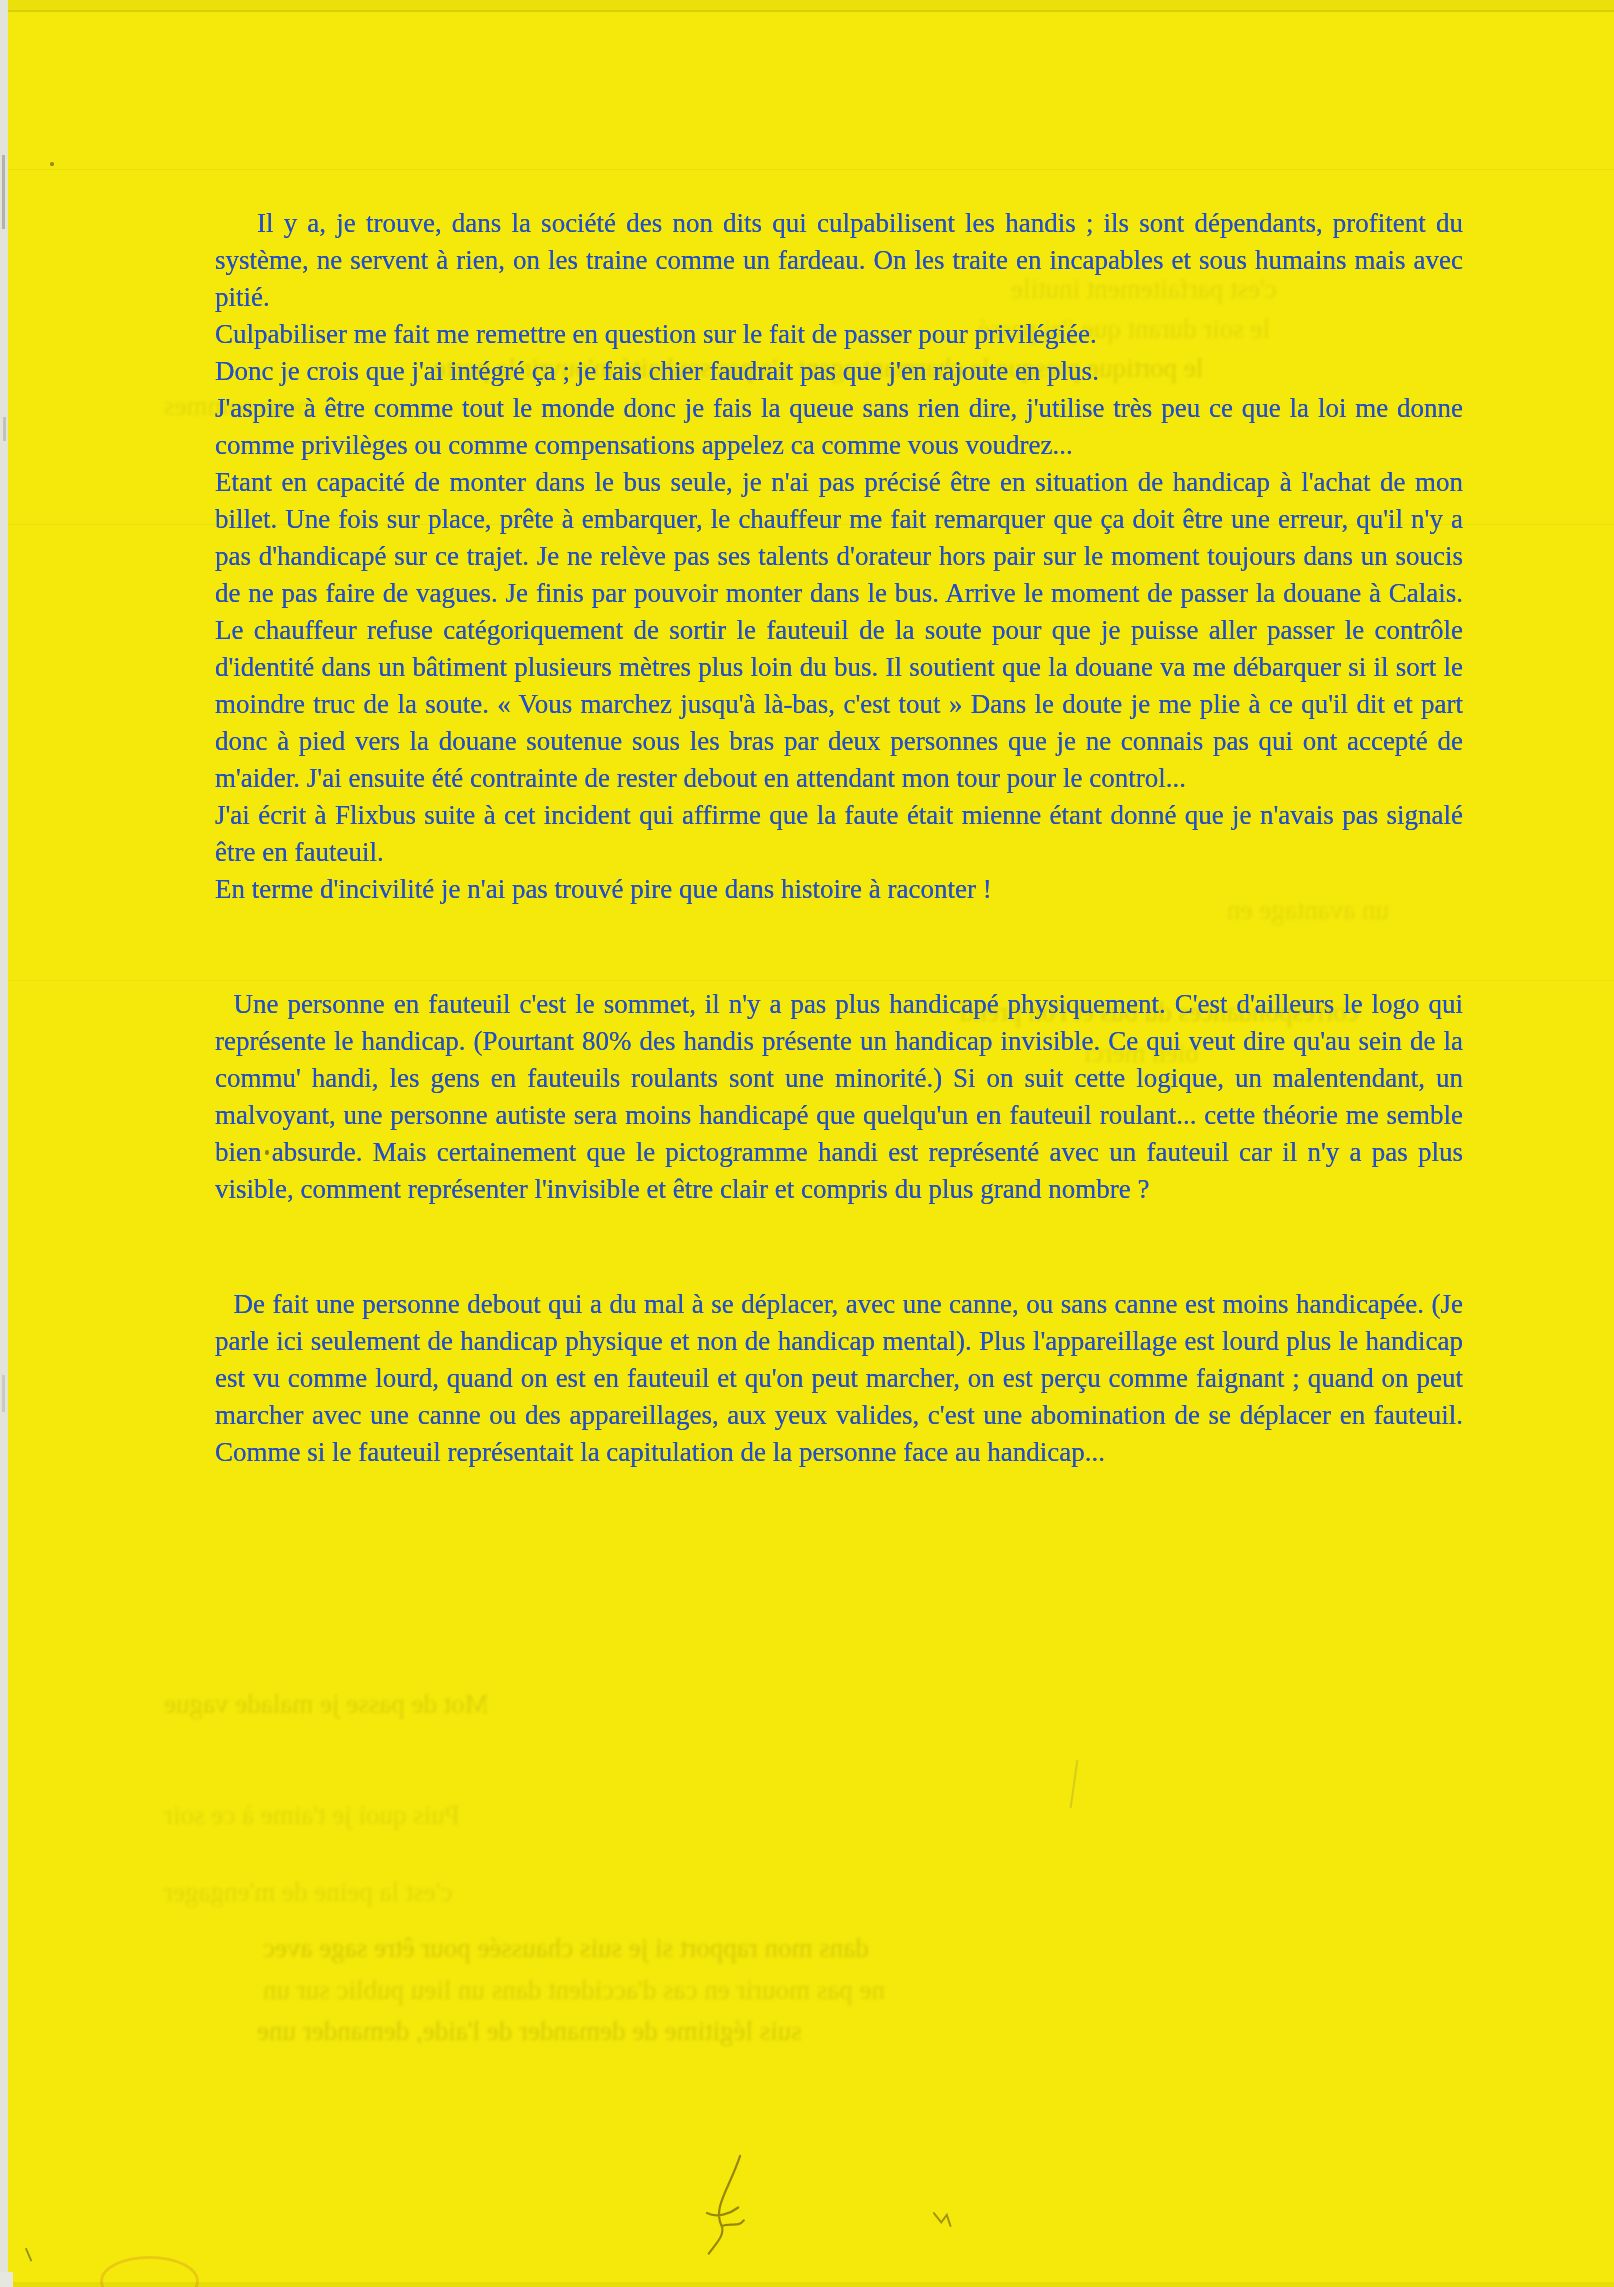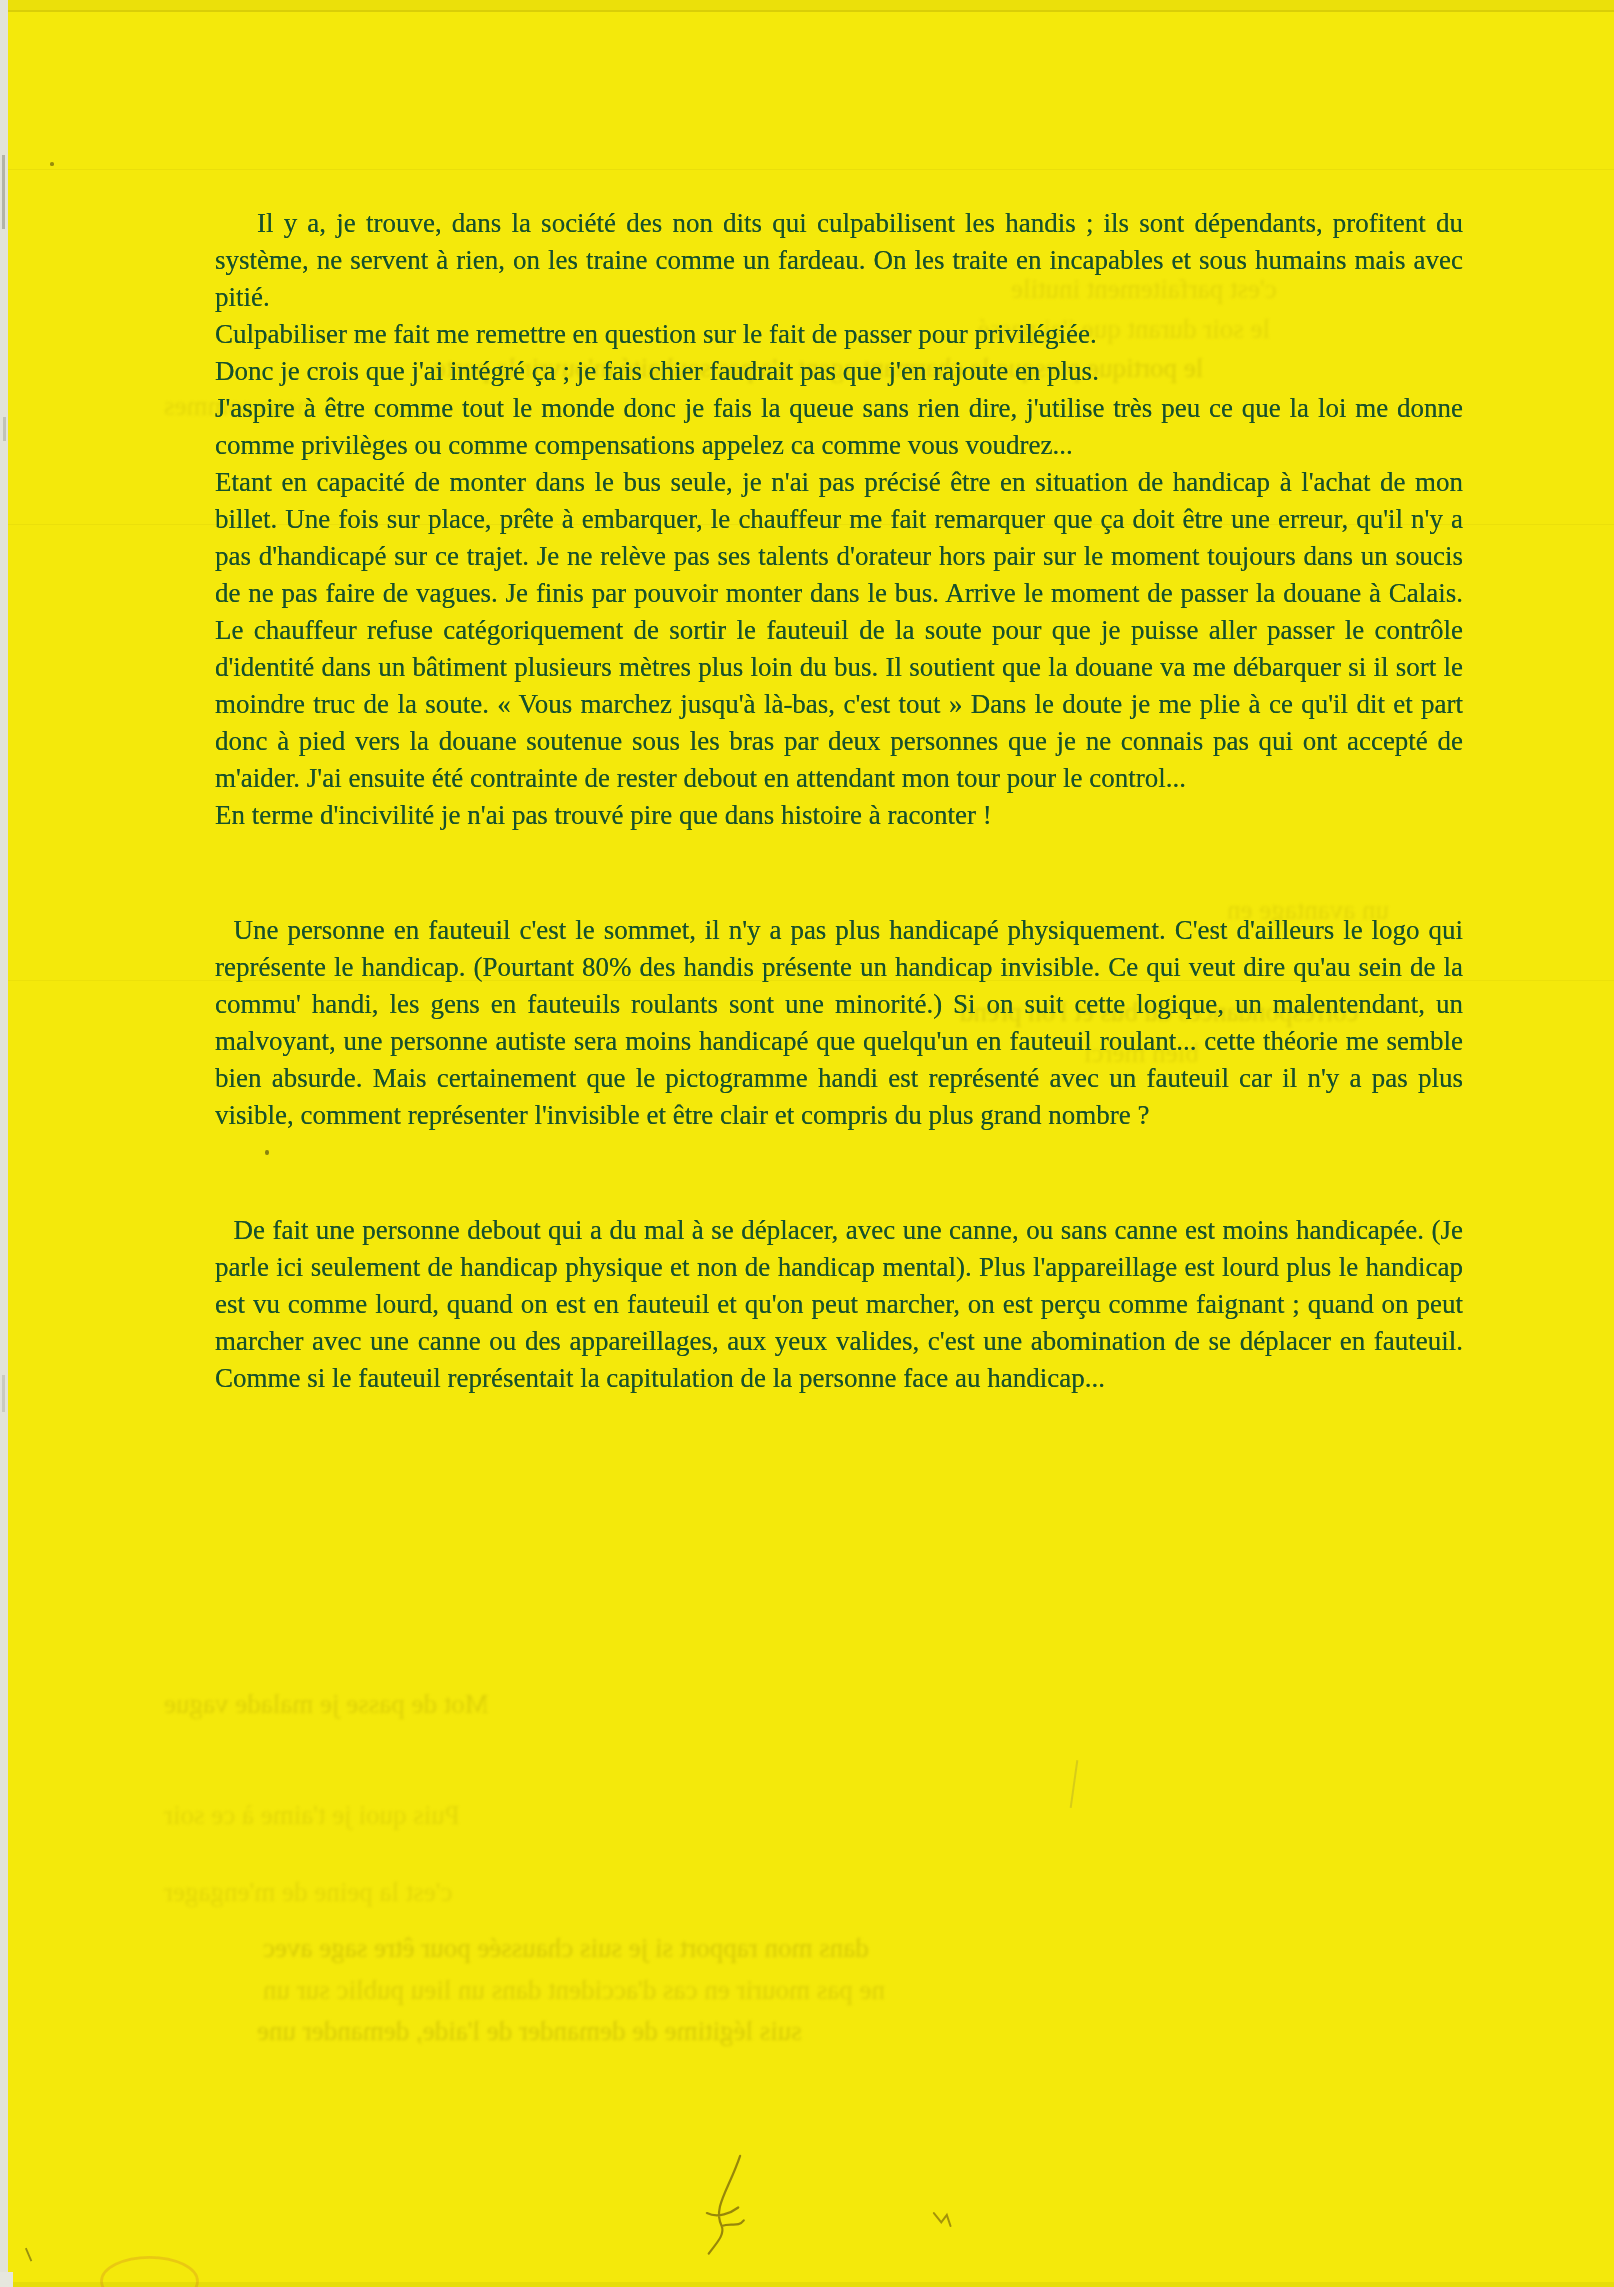--- a/index.html
+++ b/index.html
@@ -22,21 +22,21 @@
   .crease-3{position:absolute;left:8.3px;top:980px;width:1606px;height:0.9px;background:rgba(0,0,0,.03);}
   .bottom-band{position:absolute;left:0;bottom:0;width:100%;height:5.5px;background:rgba(0,0,0,.05);}
   .corner-white{position:absolute;left:0;bottom:0;width:13px;height:14.8px;background:#e6e7de;}
   .speck-a{position:absolute;left:50px;top:162px;width:3.7px;height:3.7px;border-radius:50%;background:rgba(60,50,10,.5);}
   .speck-b{position:absolute;left:265px;top:1150px;width:3.7px;height:4.6px;border-radius:50%;background:rgba(50,45,20,.55);}
   .speck-c{position:absolute;left:1073px;top:1760px;width:1.8px;height:48px;background:rgba(150,140,60,.30);transform:rotate(8deg);}
 
   
   .text-block{
     position:absolute;left:215px;top:205px;width:1248px;
-    font-size:27px;line-height:37px;color:#14532d;
+    font-size:27px;line-height:37px;color:#1d4ed8;
     text-align:justify;
     text-shadow:0 0 0.5px rgba(35,33,39,.65);
   }
   .text-block p{margin:0;padding:0;}
   .indent-lg{text-indent:42px;}
   .indent-sm{text-indent:18.5px;}
   .gap-md{margin-top:44px !important;}
   .gap-lg{margin-top:78px !important;}
 
   
@@ -88,20 +88,21 @@
   <div class="ghost g-strong" style="left:263px;top:1931px;">dans mon rapport si je suis chaussée pour être sage avec</div>
   <div class="ghost g-mid" style="left:263px;top:1973px;">ne pas mourir en cas d'accident dans un lieu public sur un</div>
   <div class="ghost g-strong" style="left:257px;top:2014px;">suis légitime de demander de l'aide, demander une</div>
 
   <div class="text-block">
     <p class="indent-lg">Il y a, je trouve, dans la société des non dits qui culpabilisent les handis ; ils sont dépendants, profitent du système, ne servent à rien, on les traine comme un fardeau. On les traite en incapables et sous humains mais avec pitié.</p>
     <p>Culpabiliser me fait me remettre en question sur le fait de passer pour privilégiée.</p>
     <p>Donc je crois que j'ai intégré ça ; je fais chier faudrait pas que j'en rajoute en plus.</p>
     <p>J'aspire à être comme tout le monde donc je fais la queue sans rien dire, j'utilise très peu ce que la loi me donne comme privilèges ou comme compensations appelez ca comme vous voudrez...</p>
     <p>Etant en capacité de monter dans le bus seule, je n'ai pas précisé être en situation de handicap à l'achat de mon billet. Une fois sur place, prête à embarquer, le chauffeur me fait remarquer que ça doit être une erreur, qu'il n'y a pas d'handicapé sur ce trajet. Je ne relève pas ses talents d'orateur hors pair sur le moment toujours dans un soucis de ne pas faire de vagues. Je finis par pouvoir monter dans le bus. Arrive le moment de passer la douane à Calais. Le chauffeur refuse catégoriquement de sortir le fauteuil de la soute pour que je puisse aller passer le contrôle d'identité dans un bâtiment plusieurs mètres plus loin du bus. Il soutient que la douane va me débarquer si il sort le moindre truc de la soute. « Vous marchez jusqu'à là-bas, c'est tout » Dans le doute je me plie à ce qu'il dit et part donc à pied vers la douane soutenue sous les bras par deux personnes que je ne connais pas qui ont accepté de m'aider. J'ai ensuite été contrainte de rester debout en attendant mon tour pour le control...</p>
+    <p>J'ai écrit à Flixbus suite à cet incident qui affirme que la faute était mienne étant donné que je n'avais pas signalé être en fauteuil.</p>
     <p>En terme d'incivilité je n'ai pas trouvé pire que dans histoire à raconter !</p>
     <p class="gap-lg indent-sm">Une personne en fauteuil c'est le sommet, il n'y a pas plus handicapé physiquement. C'est d'ailleurs le logo qui représente le handicap. (Pourtant 80% des handis présente un handicap invisible. Ce qui veut dire qu'au sein de la commu' handi, les gens en fauteuils roulants sont une minorité.) Si on suit cette logique, un malentendant, un malvoyant, une personne autiste sera moins handicapé que quelqu'un en fauteuil roulant... cette théorie me semble bien absurde. Mais certainement que le pictogramme handi est représenté avec un fauteuil car il n'y a pas plus visible, comment représenter l'invisible et être clair et compris du plus grand nombre ?</p>
     <p class="gap-lg indent-sm">De fait une personne debout qui a du mal à se déplacer, avec une canne, ou sans canne est moins handicapée. (Je parle ici seulement de handicap physique et non de handicap mental). Plus l'appareillage est lourd plus le handicap est vu comme lourd, quand on est en fauteuil et qu'on peut marcher, on est perçu comme faignant ; quand on peut marcher avec une canne ou des appareillages, aux yeux valides, c'est une abomination de se déplacer en fauteuil. Comme si le fauteuil représentait la capitulation de la personne face au handicap...</p>
   </div>
 
   <svg class="marks-svg" viewBox="0 0 1749 2478">
     <path d="M 802 2336 C 790 2372, 772 2392, 782 2412 C 786 2422, 775 2432, 768 2442 M 766 2398 C 778 2404, 792 2398, 800 2392 M 782 2412 C 792 2408, 800 2414, 806 2406" fill="none" stroke="rgba(120,102,10,0.75)" stroke-width="2.4" stroke-linecap="round"></path>
     <path d="M 1012 2398 l 8 10 l 6 -8 l 4 12" fill="none" stroke="rgba(120,102,10,0.65)" stroke-width="2.2" stroke-linecap="round"></path>
     <ellipse cx="162" cy="2472" rx="52" ry="26" fill="none" stroke="rgba(205,120,40,0.28)" stroke-width="3"></ellipse>
     <path d="M 28 2436 l 6 14" stroke="rgba(60,55,20,0.5)" stroke-width="2" fill="none"></path>

